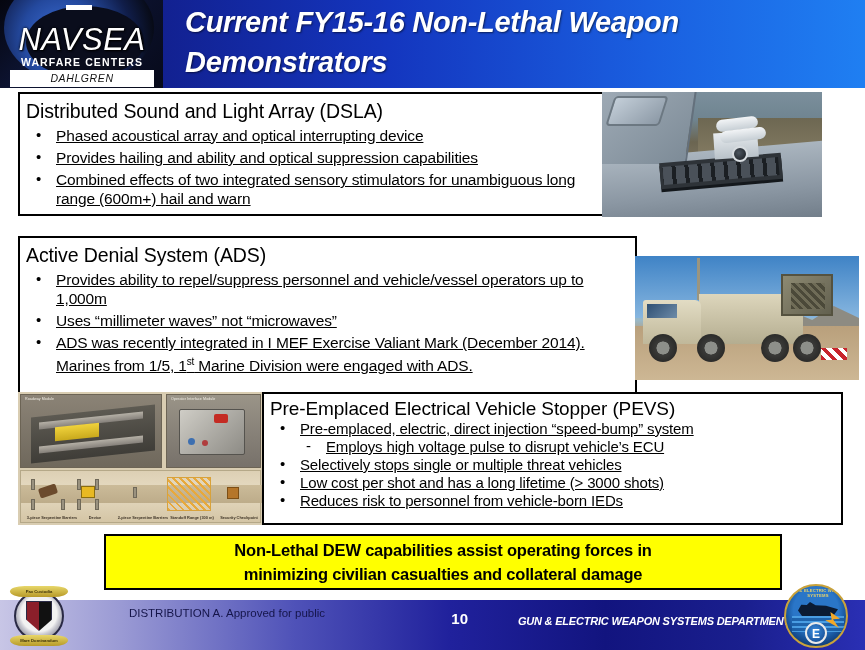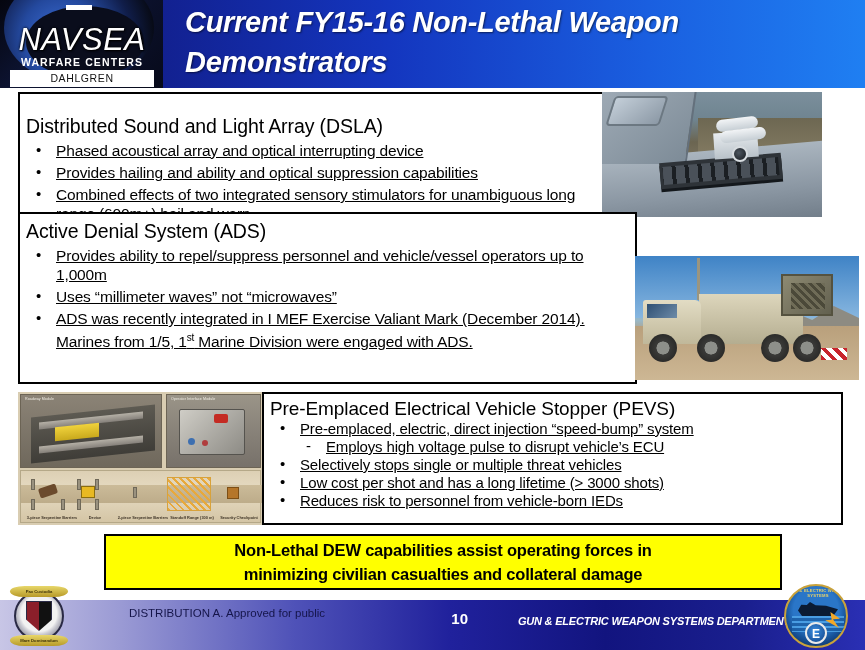--- a/index.html
+++ b/index.html
@@ -43,21 +43,21 @@
     font-size: 31px; color: #ffffff; letter-spacing: 0.5px;
     text-shadow: 0 0 3px #000, 1px 1px 2px #000;
   }
   .navsea-wc {
     position: absolute; left: 10px; top: 56px; width: 144px; text-align: center;
     font-size: 10.5px; font-weight: bold; color: #ffffff; letter-spacing: 1.1px;
   }
   .navsea-dahl {
     position: absolute; left: 10px; top: 70px; width: 144px; height: 17px;
     background: #ffffff; color: #111111; text-align: center;
-    font-size: 10.5px; line-height: 17px; letter-spacing: 0.6px;
+    font-size: 10.5px; line-height: 17px; letter-spacing: 0.6px; font-style: italic;
   }
   .navsea-bar {
     position: absolute; left: 66px; top: 5px; width: 26px; height: 5px; background:#ffffff;
   }
 
   
   .box {
     position: absolute; background: #ffffff; border: 2px solid #000000;
   }
   .box-title {
@@ -71,23 +71,23 @@
   }
   ul.bullets > li:before {
     content: "\2022"; position: absolute; left: 10px; top: -1px; font-size: 15px;
   }
   ul.bullets > li.dash { padding-left: 56px; margin-top: 1px; }
   ul.bullets > li.dash:before { content: "-"; left: 36px; font-size: 15px; top: -1px; }
   ul.bullets > li.tight { margin-top: 1px; }
   sup.ord { font-size: 10px; vertical-align: super; }
 
   
-  #box-dsla { left: 18px; top: 92px; width: 589px; height: 124px; padding: 21px 8px 0 6px; }
-  
-  #box-ads  { left: 18px; top: 212px; width: 619px; height: 172px; padding: 6px 8px 0 6px; }
+  #box-dsla { left: 18px; top: 92px; width: 589px; height: 124px; padding: 6px 8px 0 6px; }
+  
+  #box-ads  { left: 18px; top: 236px; width: 619px; height: 172px; padding: 6px 8px 0 6px; }
   
   #box-pevs { left: 262px; top: 392px; width: 581px; height: 133px; padding: 4px 8px 0 6px; }
   #box-pevs .box-title { font-size: 19px; }
   #box-pevs ul.bullets > li { font-size: 15px; line-height: 18px; margin-top: 0px; }
 
   
   .photo { position: absolute; overflow: hidden; }
 
   
   #img-dsla { left: 602px; top: 92px; width: 220px; height: 125px;

